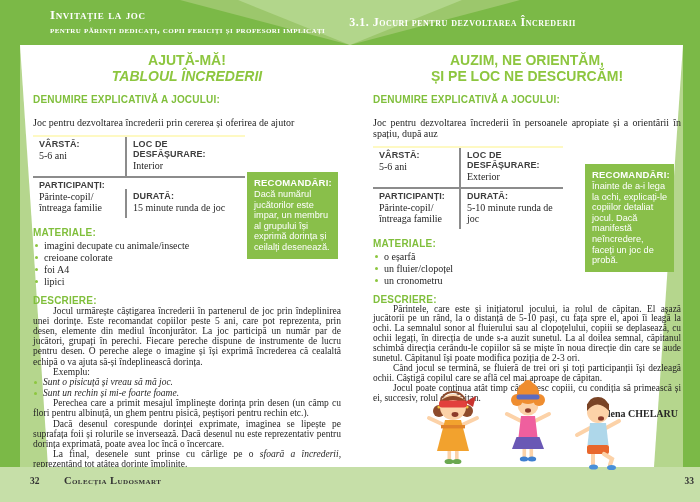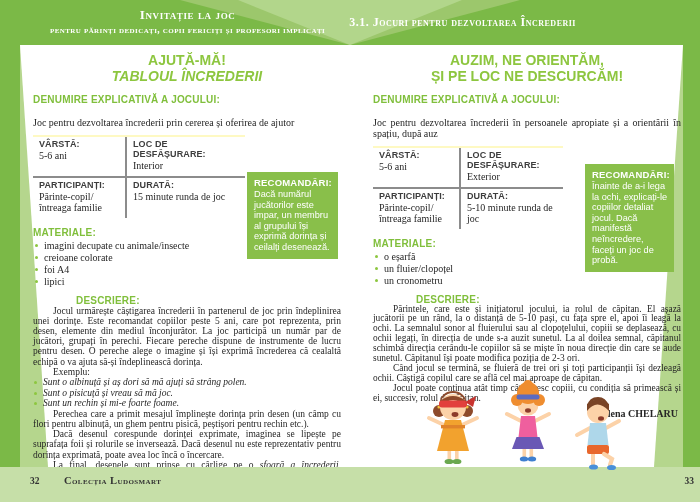--- a/index.html
+++ b/index.html
@@ -1,21 +1,21 @@
 <!DOCTYPE html>
 <html lang="ro"><head>
 <meta charset="utf-8">
 <style>
   html,body{margin:0;padding:0;}
   .canvas{position:relative;width:700px;height:502px;background:#7bb947;overflow:hidden;
           font-family:"Liberation Serif",serif;color:#262626;}
   svg{display:block;}
 
   
-  .header{position:absolute;left:0;top:0;width:588px;height:45px;text-align:center;}
+  .header{position:absolute;left:0;top:0;width:588px;height:45px;}
   .header-deco{position:absolute;left:0;top:0;}
   .h-left{position:absolute;left:50px;top:7px;color:#fff;}
   .h-title{font-weight:bold;font-size:13px;line-height:15px;font-variant:small-caps;letter-spacing:.6px;}
   .h-sub{font-weight:bold;font-size:9.5px;line-height:11px;font-variant:small-caps;letter-spacing:.4px;margin-top:3px;}
   .h-right{position:absolute;right:12px;top:15px;color:#fff;font-weight:bold;font-size:12px;
            font-variant:small-caps;letter-spacing:.5px;}
 
   
   .sheet{position:absolute;left:20px;top:45px;width:663px;height:422px;background:#ffffff;}
   .deco-wedges{position:absolute;left:0;top:0;pointer-events:none;}
@@ -27,34 +27,34 @@
   .game-title,.game-subtitle{text-align:center;font-family:"Liberation Sans",sans-serif;font-weight:bold;
           font-size:14px;line-height:16px;color:#8dc63f;}
   .game-subtitle{font-style:italic;}
   .sec-label{font-family:"Liberation Sans",sans-serif;font-weight:bold;font-size:10px;line-height:11px;
           color:#80bf3c;letter-spacing:.2px;margin-top:10px;}
   .denumire{font-size:10px;line-height:11px;margin-top:12px;text-align:justify;}
 
   .itable{width:212px;margin-top:7px;border-top:2px solid #fef9c3;}
   .page-right .itable{width:190px;}
   .irow{display:flex;}
-  .irow.r2{border-top:2px solid #8c8c8c;}
+  .irow.r2{border-top:2px solid #8c8c8c;align-items:flex-end;}
   .icell{padding:2px 5px 4px 6px;}
   .c1{width:92px;flex:none;box-sizing:border-box;}
   .page-right .c1{width:86px;}
   .c2{flex:1;border-left:2px solid #8c8c8c;}
   .ilabel{font-family:"Liberation Sans",sans-serif;font-weight:bold;font-size:9px;line-height:10px;
           color:#3d3d3d;letter-spacing:.1px;}
   .ival{font-size:10px;line-height:11.5px;margin-top:1px;}
 
   .mat{list-style:none;margin:2px 0 0 0;padding:0;font-size:10px;line-height:12px;}
   .mat li{position:relative;padding-left:11px;}
   .mat li::before{content:"";position:absolute;left:2px;top:4.5px;width:3px;height:3px;border-radius:50%;background:#8dc63f;}
 
-  .desc-label{margin-top:7px;margin-left:43px;}
+  .desc-label{margin-top:7px;}
   .bp{margin:0;text-align:justify;text-indent:20px;font-size:9.5px;line-height:10.2px;}
   .page-right .bp{font-size:9.4px;line-height:9.9px;}
   .exemplu{text-indent:20px;}
   .ex{list-style:none;margin:0;padding:0;font-size:9.5px;line-height:10.6px;font-style:italic;}
   .ex li{position:relative;padding-left:10px;}
   .ex li::before{content:"";position:absolute;left:1px;top:4px;width:3px;height:3px;border-radius:50%;background:#8dc63f;}
   .author{font-weight:bold;text-align:right;font-size:10px;line-height:12px;margin-top:4px;padding-right:3px;}
 
   
   .reco{position:absolute;background:#89bf4a;color:#fff;font-family:"Liberation Sans",sans-serif;
@@ -133,21 +133,20 @@
       <li><span>imagini decupate cu animale/insecte</span></li>
       <li><span>creioane colorate</span></li>
       <li><span>foi A4</span></li>
       <li><span>lipici</span></li>
     </ul>
 
     <div class="sec-label desc-label">DESCRIERE:</div>
     <p class="bp">Jocul urmărește câștigarea încrederii în partenerul de joc prin îndeplinirea unei dorințe. Este recomandat copiilor peste 5 ani, care pot reprezenta, prin desen, elemente din mediul înconjurător. La joc participă un număr par de jucători, grupați în perechi. Fiecare pereche dispune de instrumente de lucru pentru desen. O pereche alege o imagine și își exprimă încrederea că cealaltă echipă o va ajuta să-și îndeplinească dorința.</p>
     <p class="bp exemplu">Exemplu:</p>
     <ul class="ex">
-      <li><span>Sunt o albinuță și aș dori să mă ajuți să strâng polen.</span></li>
       <li><span>Sunt o pisicuță și vreau să mă joc.</span></li>
       <li><span>Sunt un rechin și mi-e foarte foame.</span></li>
     </ul>
     <p class="bp">Perechea care a primit mesajul împlinește dorința prin desen (un câmp cu flori pentru albinuță, un ghem pentru pisică, peștișori pentru rechin etc.).</p>
     <p class="bp">Dacă desenul corespunde dorinței exprimate, imaginea se lipește pe suprafața foii și rolurile se inversează. Dacă desenul nu este reprezentativ pentru dorința exprimată, poate avea loc încă o încercare.</p>
     <p class="bp"><span>La final, desenele sunt prinse cu cârlige pe o </span><em>sfoară a încrederii</em><span>, reprezentând tot atâtea dorințe împlinite.</span></p>
     <div class="author">Petruța PETRARU</div>
   </div>
 
   <div class="reco reco-left">

